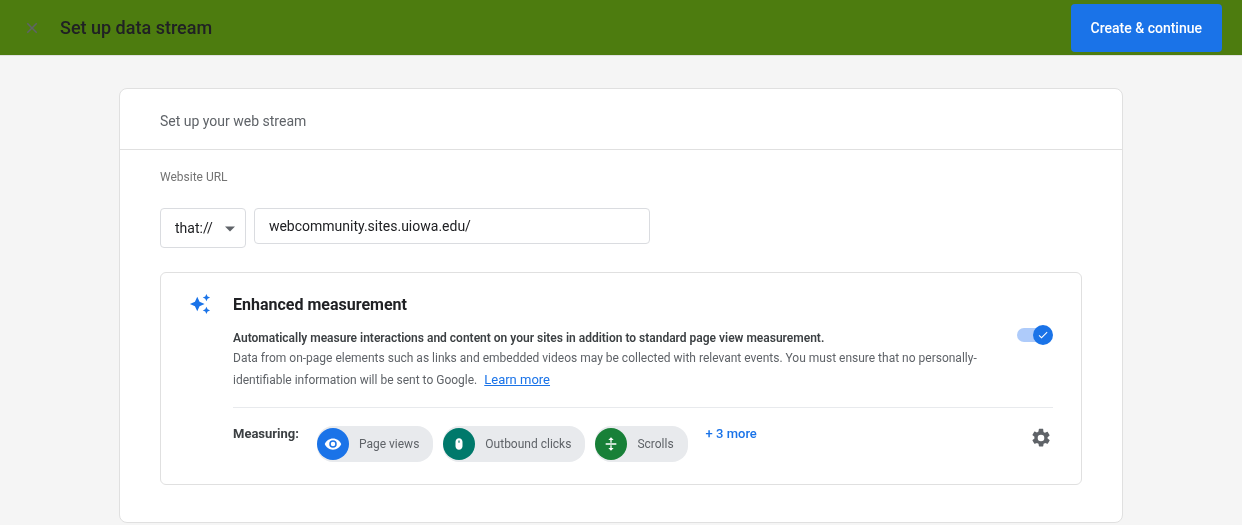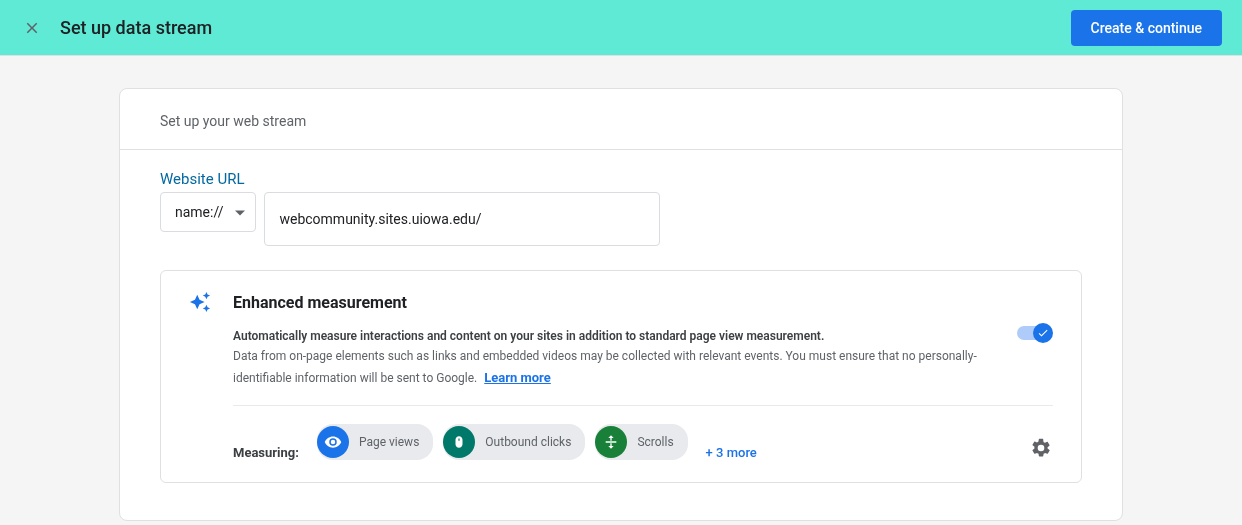--- a/index.html
+++ b/index.html
@@ -4,21 +4,21 @@
 <style>
   * { box-sizing: border-box; }
   body {
     margin: 0;
     font-family: 'Google Sans', Roboto, Arial, sans-serif;
     background: #f5f5f5;
     color: #202124;
     font-size: 14px;
   }
   .header {
-    background: #5eead4;
+    background: #4d7c0f;
     height: 56px;
     display: flex;
     align-items: center;
     padding: 0 20px;
     border-bottom: 1px solid #e0e0e0;
   }
   .close-btn {
     width: 24px;
     height: 24px;
     display: flex;
@@ -33,21 +33,21 @@
     font-weight: 500;
     color: #202124;
     flex: 1;
   }
   .primary-btn {
     background: #1a73e8;
     color: #fff;
     border: none;
     border-radius: 4px;
     padding: 0 20px;
-    height: 36px;
+    height: 48px;
     font-size: 14px;
     font-weight: 500;
     cursor: pointer;
     font-family: inherit;
   }
   .content {
     max-width: 1004px;
     margin: 32px auto 0;
     background: #fff;
     border: 1px solid #e0e0e0;
@@ -60,23 +60,23 @@
     color: #5f6368;
     border-bottom: 1px solid #e0e0e0;
   }
   .form-row {
     display: flex;
     gap: 48px;
     padding: 20px 40px 24px;
   }
   .field-group { display: flex; flex-direction: column; }
   .field-label {
-    font-size: 15px;
-    color: #0369a1;
-    margin-bottom: 4px;
+    font-size: 12px;
+    color: #737373;
+    margin-bottom: 24px;
   }
   .url-group { display: flex; }
   .protocol-select {
     border: 1px solid #dadce0;
     border-radius: 4px;
     height: 40px;
     padding: 0 32px 0 14px;
     font-size: 14px;
     color: #202124;
     background: #fff;
@@ -92,21 +92,21 @@
     right: 10px;
     top: 50%;
     transform: translateY(-30%);
     border-left: 5px solid transparent;
     border-right: 5px solid transparent;
     border-top: 5px solid #5f6368;
   }
   .text-input {
     border: 1px solid #dadce0;
     border-radius: 4px;
-    height: 54px;
+    height: 36px;
     padding: 0 14px;
     font-size: 14px;
     color: #202124;
     font-family: inherit;
     outline: none;
   }
   .url-input { width: 396px; }
   .stream-input { width: 370px; border-color: #1a73e8; box-shadow: 0 0 0 1px #1a73e8; }
   .enhanced-card {
     margin: 0 40px;
@@ -134,21 +134,20 @@
     line-height: 1.7;
     color: #5f6368;
   }
   .bold-line { font-weight: 600; color: #3c4043; }
   .learn-more {
     color: #1a73e8;
     text-decoration: underline;
     font-size: 13px;
     cursor: pointer;
     margin-left: 4px;
-    font-weight: bold;
   }
   .toggle {
     position: absolute;
     right: 28px;
     top: 52px;
     width: 36px;
     height: 20px;
     cursor: pointer;
   }
   .toggle-track {
@@ -171,21 +170,21 @@
     align-items: center;
     justify-content: center;
   }
   .divider {
     border: none;
     border-top: 1px solid #e8eaed;
     margin: 16px 0 18px 44px;
   }
   .measuring-row {
     display: flex;
-    align-items: flex-end;
+    align-items: flex-start;
     margin-left: 44px;
   }
   .measuring-label {
     font-weight: 700;
     font-size: 13px;
     color: #3c4043;
     margin-right: 18px;
   }
   .chip {
     display: flex;
@@ -243,21 +242,21 @@
 </div>
 
 <div class="content">
   <div class="section-title">Set up your web stream</div>
 
   <div class="form-row">
     <div class="field-group">
       <div class="field-label">Website URL</div>
       <div class="url-group">
         <div class="protocol-select">
-          <span>name://</span>
+          <span>that://</span>
         </div>
         <input class="text-input url-input" value="webcommunity.sites.uiowa.edu/" style="">
       </div>
     </div>
     <div class="field-group">
     </div>
   </div>
 
   <div class="enhanced-card">
     <div class="card-header">

